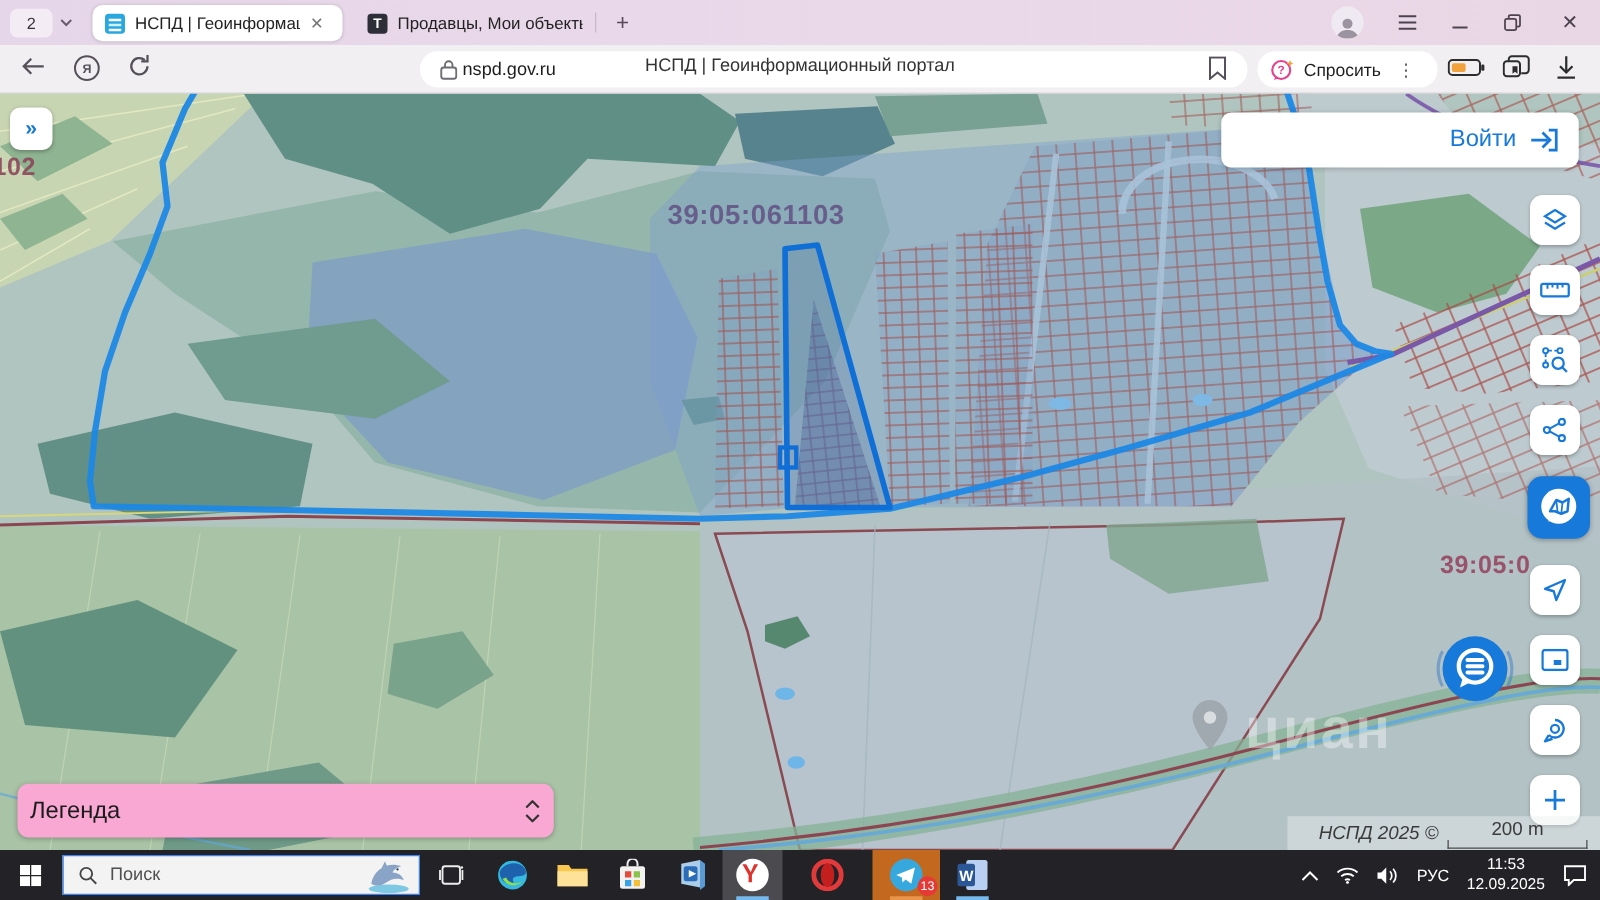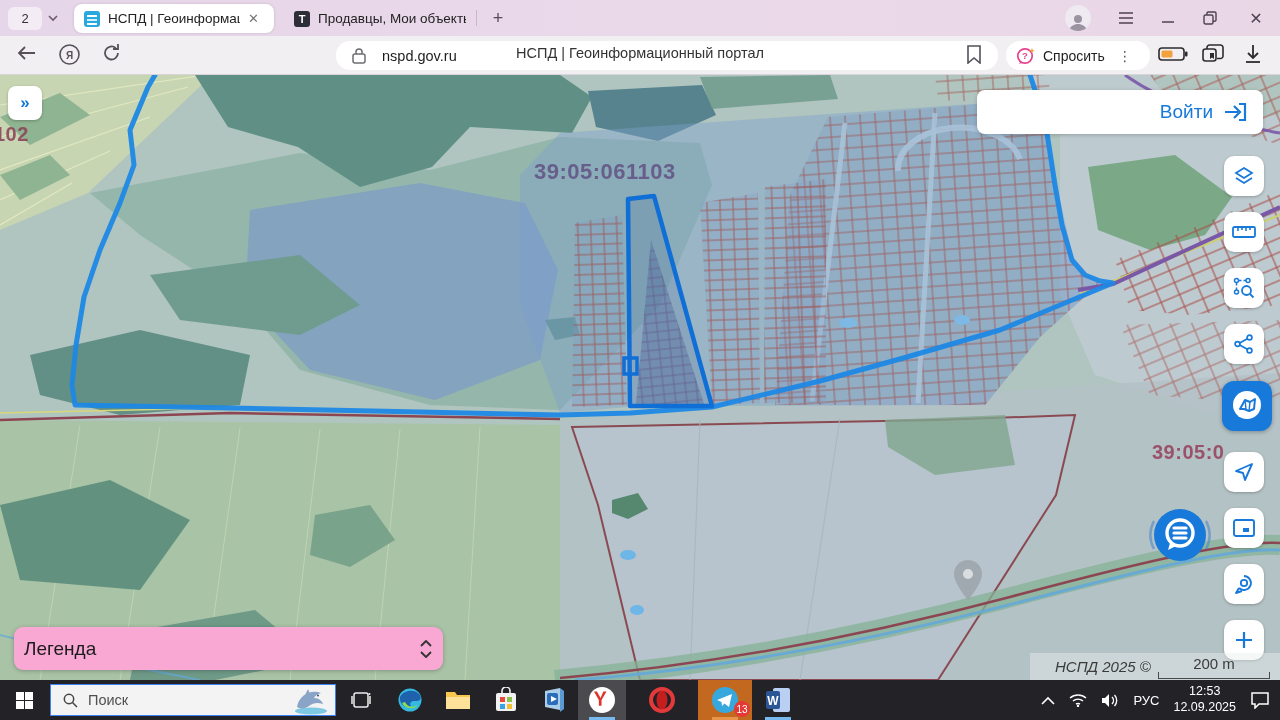--- a/index.html
+++ b/index.html
@@ -22,21 +22,21 @@
   .tab-close { color:#777; font-size:13px; cursor:default; }
   .tab-sep { position:absolute; left:476px; top:10px; width:1px; height:16px; background:#c9b8cc; }
   .tab-new { position:absolute; left:486px; top:6px; width:24px; height:24px; border-radius:12px; color:#584a5c; font-size:18px; display:flex; align-items:center; justify-content:center; }
   .winctl { position:absolute; top:4px; height:28px; width:32px; display:flex; align-items:center; justify-content:center; color:#4d4350; }
   #avatar { left:1062px; } #btn-menu { left:1110px; } #btn-min { left:1152px; } #btn-restore { left:1194px; } #btn-close { left:1240px; }
   .avatar-circle { width:26px; height:26px; border-radius:50%; background:#efe9f1; display:flex; align-items:flex-end; justify-content:center; overflow:hidden; }
 
   #toolbar { position:absolute; left:0; top:36px; width:1280px; height:39px; background:#f1eff1; border-bottom:1px solid #d8d4d8; }
   .nav-ico { position:absolute; top:45px; color:#55505a; font-size:18px; line-height:20px; }
   #url-pill { position:absolute; left:336px; top:41px; width:662px; height:29px; background:#fff; border-radius:14px; display:flex; align-items:center; }
-  #url-text { font-size:14.5px; color:#1d1d1f; margin-left:16px; }
+  #url-text { font-size:14.5px; color:#1d1d1f; margin-left:4px; }
   #page-title-ctr { position:absolute; left:440px; top:45px; width:400px; text-align:center; font-size:14.5px; color:#333; }
   #bookmark-ico { position:absolute; left:966px; top:45px; }
   #ask-pill { position:absolute; left:1006px; top:41px; width:144px; height:29px; background:#fff; border-radius:14px; display:flex; align-items:center; gap:7px; padding:0 10px; }
   #ask-label { font-size:14px; color:#1d1d1f; }
   .kebab { color:#555; font-size:14px; letter-spacing:0; margin-left:6px; }
 
   
   #map { position:absolute; left:0; top:75px; width:1280px; height:605px; background:#b0c5bf; }
   #map svg.base { position:absolute; left:0; top:0; }
   .map-label { position:absolute; font-weight:bold; letter-spacing:.5px; }
@@ -289,20 +289,21 @@
 
   <div id="login-panel">
     <span id="login-label">Войти</span>
     <svg width="24" height="20" viewBox="0 0 24 20">
       <path d="M2 10h13M11 4l6 6-6 6" fill="none" stroke="#1779da" stroke-width="2.2"></path>
       <path d="M16 2h6v16h-6" fill="none" stroke="#1779da" stroke-width="2.2"></path>
     </svg>
   </div>
 
   <div id="watermark">
+    <div id="wm-brand">циан</div>
   </div>
 
   <div class="tb-btn" style="top:81px;">
     <svg width="22" height="22" viewBox="0 0 22 22">
         <path d="M11 3l8 5-8 5-8-5z" fill="none" stroke="#1779da" stroke-width="1.8"></path>
         <path d="M3 13l8 5 8-5" fill="none" stroke="#1779da" stroke-width="1.8"></path>
       </svg>
   </div>
   <div class="tb-btn" style="top:137px;">
     <svg width="24" height="16" viewBox="0 0 24 16">
@@ -491,20 +492,20 @@
     <svg width="18" height="14" viewBox="0 0 18 14">
         <path d="M1 5a12 12 0 0 1 16 0M4 8a8 8 0 0 1 10 0M7 11a4 4 0 0 1 4 0" fill="none" stroke="#fff" stroke-width="1.5"></path>
         <circle cx="9" cy="13" r="1.2" fill="#fff"></circle>
       </svg>
     <svg width="18" height="15" viewBox="0 0 18 15">
         <path d="M1 5h3l4-4v13l-4-4H1z" fill="#fff"></path>
         <path d="M11 4a5 5 0 0 1 0 7M13.5 2a8 8 0 0 1 0 11" fill="none" stroke="#fff" stroke-width="1.4"></path>
       </svg>
     <span id="tray-lang">РУС</span>
     <span id="tray-clock">
-      <span>12:53</span><br>
+      <span>11:53</span><br>
       <span>12.09.2025</span>
     </span>
     <svg width="20" height="18" viewBox="0 0 20 18">
         <path d="M2 2h16v11H9l-4 4v-4H2z" fill="none" stroke="#fff" stroke-width="1.5"></path>
       </svg>
   </div>
 </div>
 
 </body></html>

